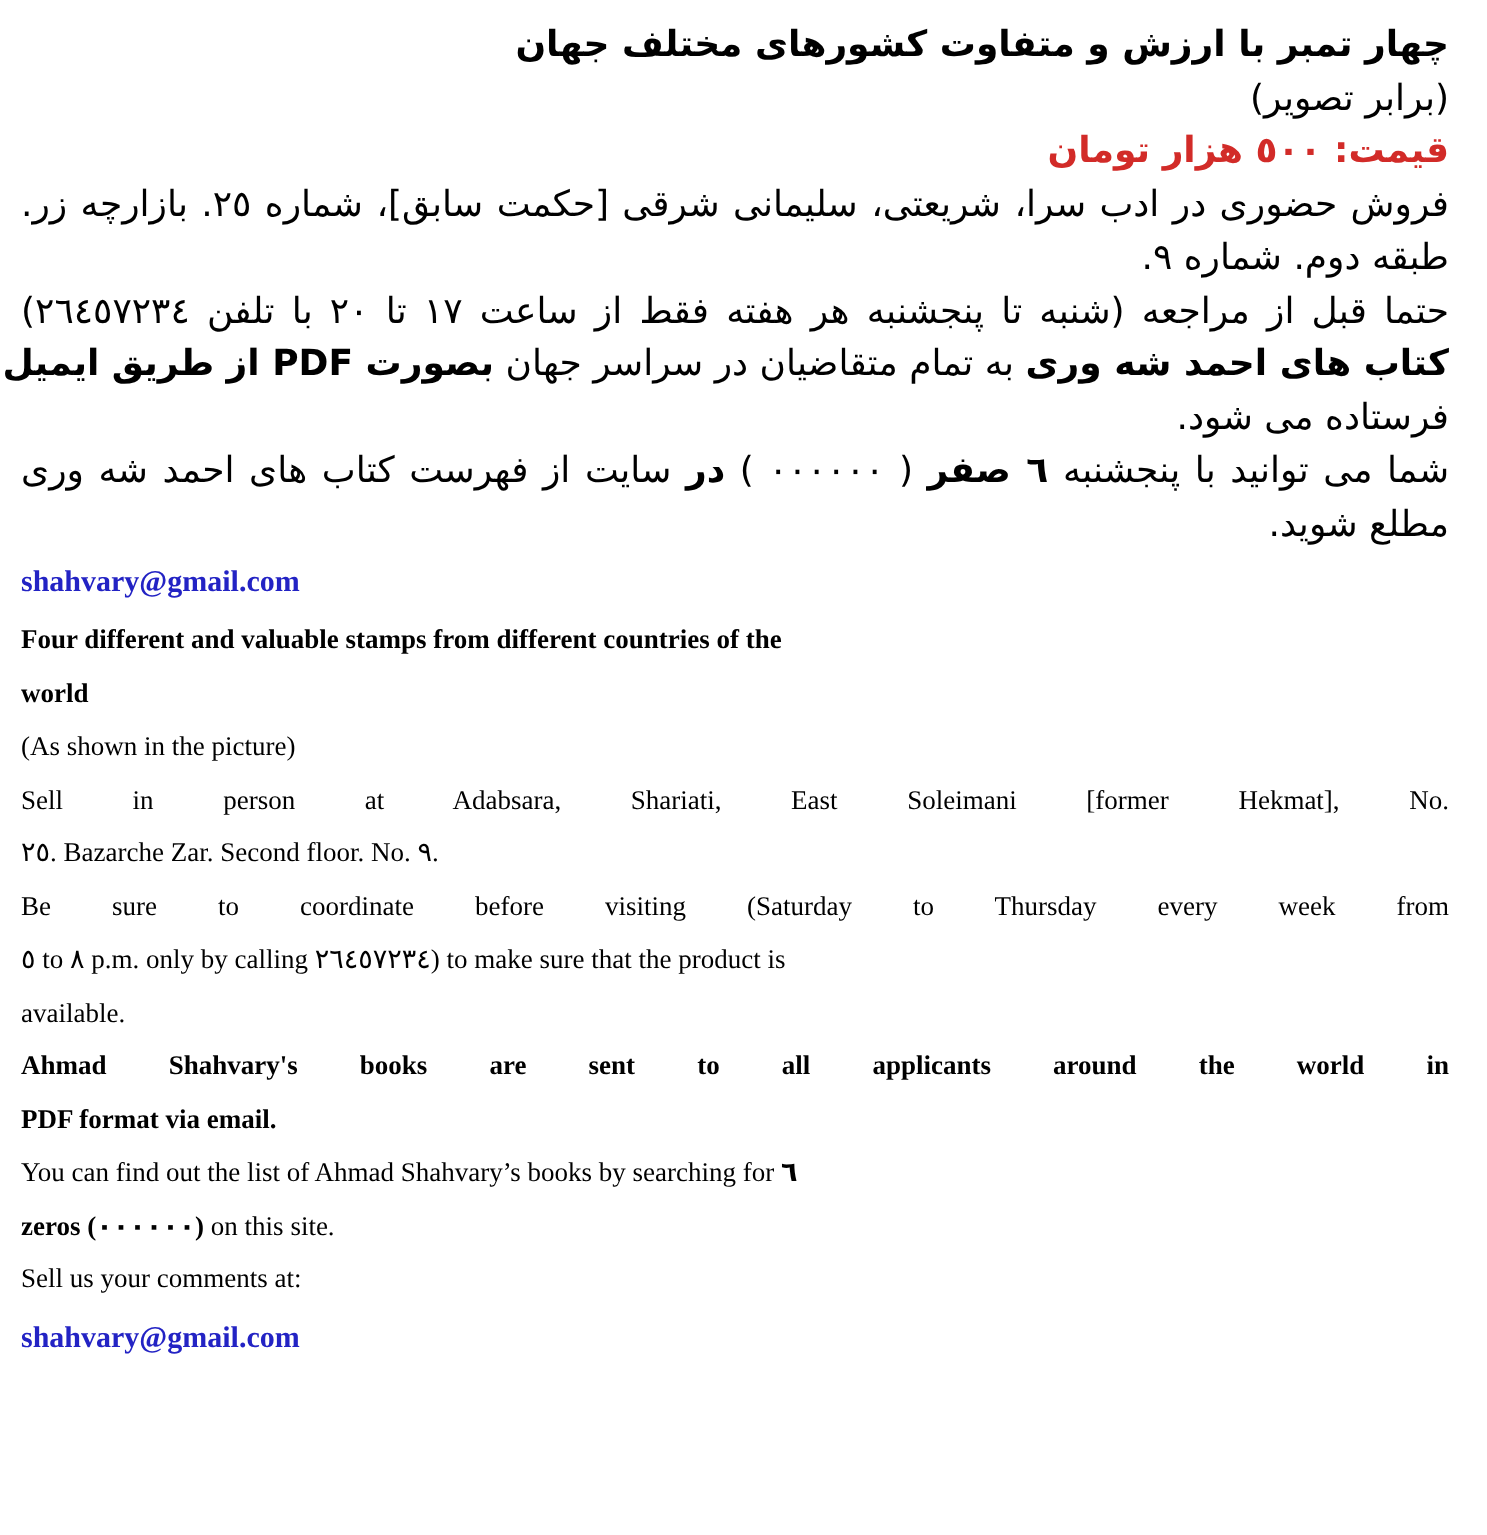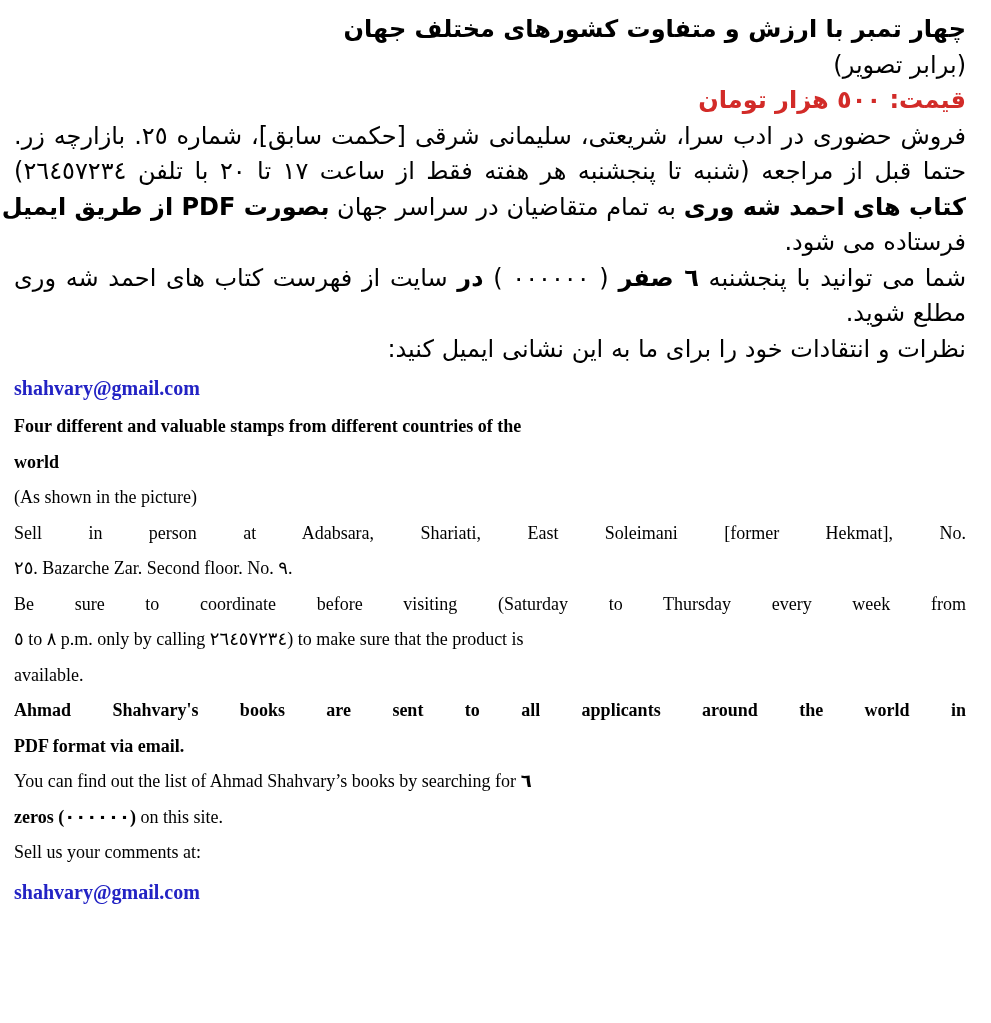--- a/index.html
+++ b/index.html
@@ -48,26 +48,26 @@
   }
 </style>
 </head>
 <body>
 
 <main class="doc">
     <div class="line fa bold">چهار تمبر با ارزش و متفاوت کشورهای مختلف جهان</div>
     <div class="line fa">(برابر تصویر)</div>
     <div class="line fa bold red">قیمت: ٥٠٠ هزار تومان</div>
     <div class="line fa fill">فروش حضوری در ادب سرا، شریعتی، سلیمانی شرقی [حکمت سابق]، شماره ٢٥. بازارچه زر.</div>
+    <div class="line fa">طبقه دوم. شماره ٩.</div>
     <div class="line fa fill">حتما قبل از مراجعه (شنبه تا پنجشنبه هر هفته فقط از ساعت ١٧ تا ٢٠ با تلفن ٢٦٤٥٧٢٣٤)</div>
     <div class="line fa fill"><span class="bold">کتاب های احمد شه وری</span><span> به تمام متقاضیان در سراسر جهان </span><span class="bold">بصورت PDF از طریق ایمیل</span></div>
     <div class="line fa">فرستاده می شود.</div>
     <div class="line fa fill"><span>شما می توانید با پنجشنبه </span><span class="bold">٦ صفر</span><span> ( ٠٠٠٠٠٠ ) </span><span class="bold">در</span><span> سایت از فهرست کتاب های احمد شه وری</span></div>
     <div class="line fa">مطلع شوید.</div>
-    <div class="line fa">نظرات و انتقادات خود را برای ما به این نشانی ایمیل کنید:</div>
     <div class="line en bold email blue">shahvary@gmail.com</div>
     <div class="line en bold">Four different and valuable stamps from different countries of the</div>
     <div class="line en bold">world</div>
     <div class="line en">(As shown in the picture)</div>
     <div class="line en fill">Sell in person at Adabsara, Shariati, East Soleimani [former Hekmat], No.</div>
     <div class="line en">٢٥. Bazarche Zar. Second floor. No. ٩.</div>
     <div class="line en fill">Be sure to coordinate before visiting (Saturday to Thursday every week from</div>
     <div class="line en">٥ to ٨ p.m. only by calling ٢٦٤٥٧٢٣٤) to make sure that the product is</div>
     <div class="line en">available.</div>
     <div class="line en fill bold">Ahmad Shahvary's books are sent to all applicants around the world in</div>

